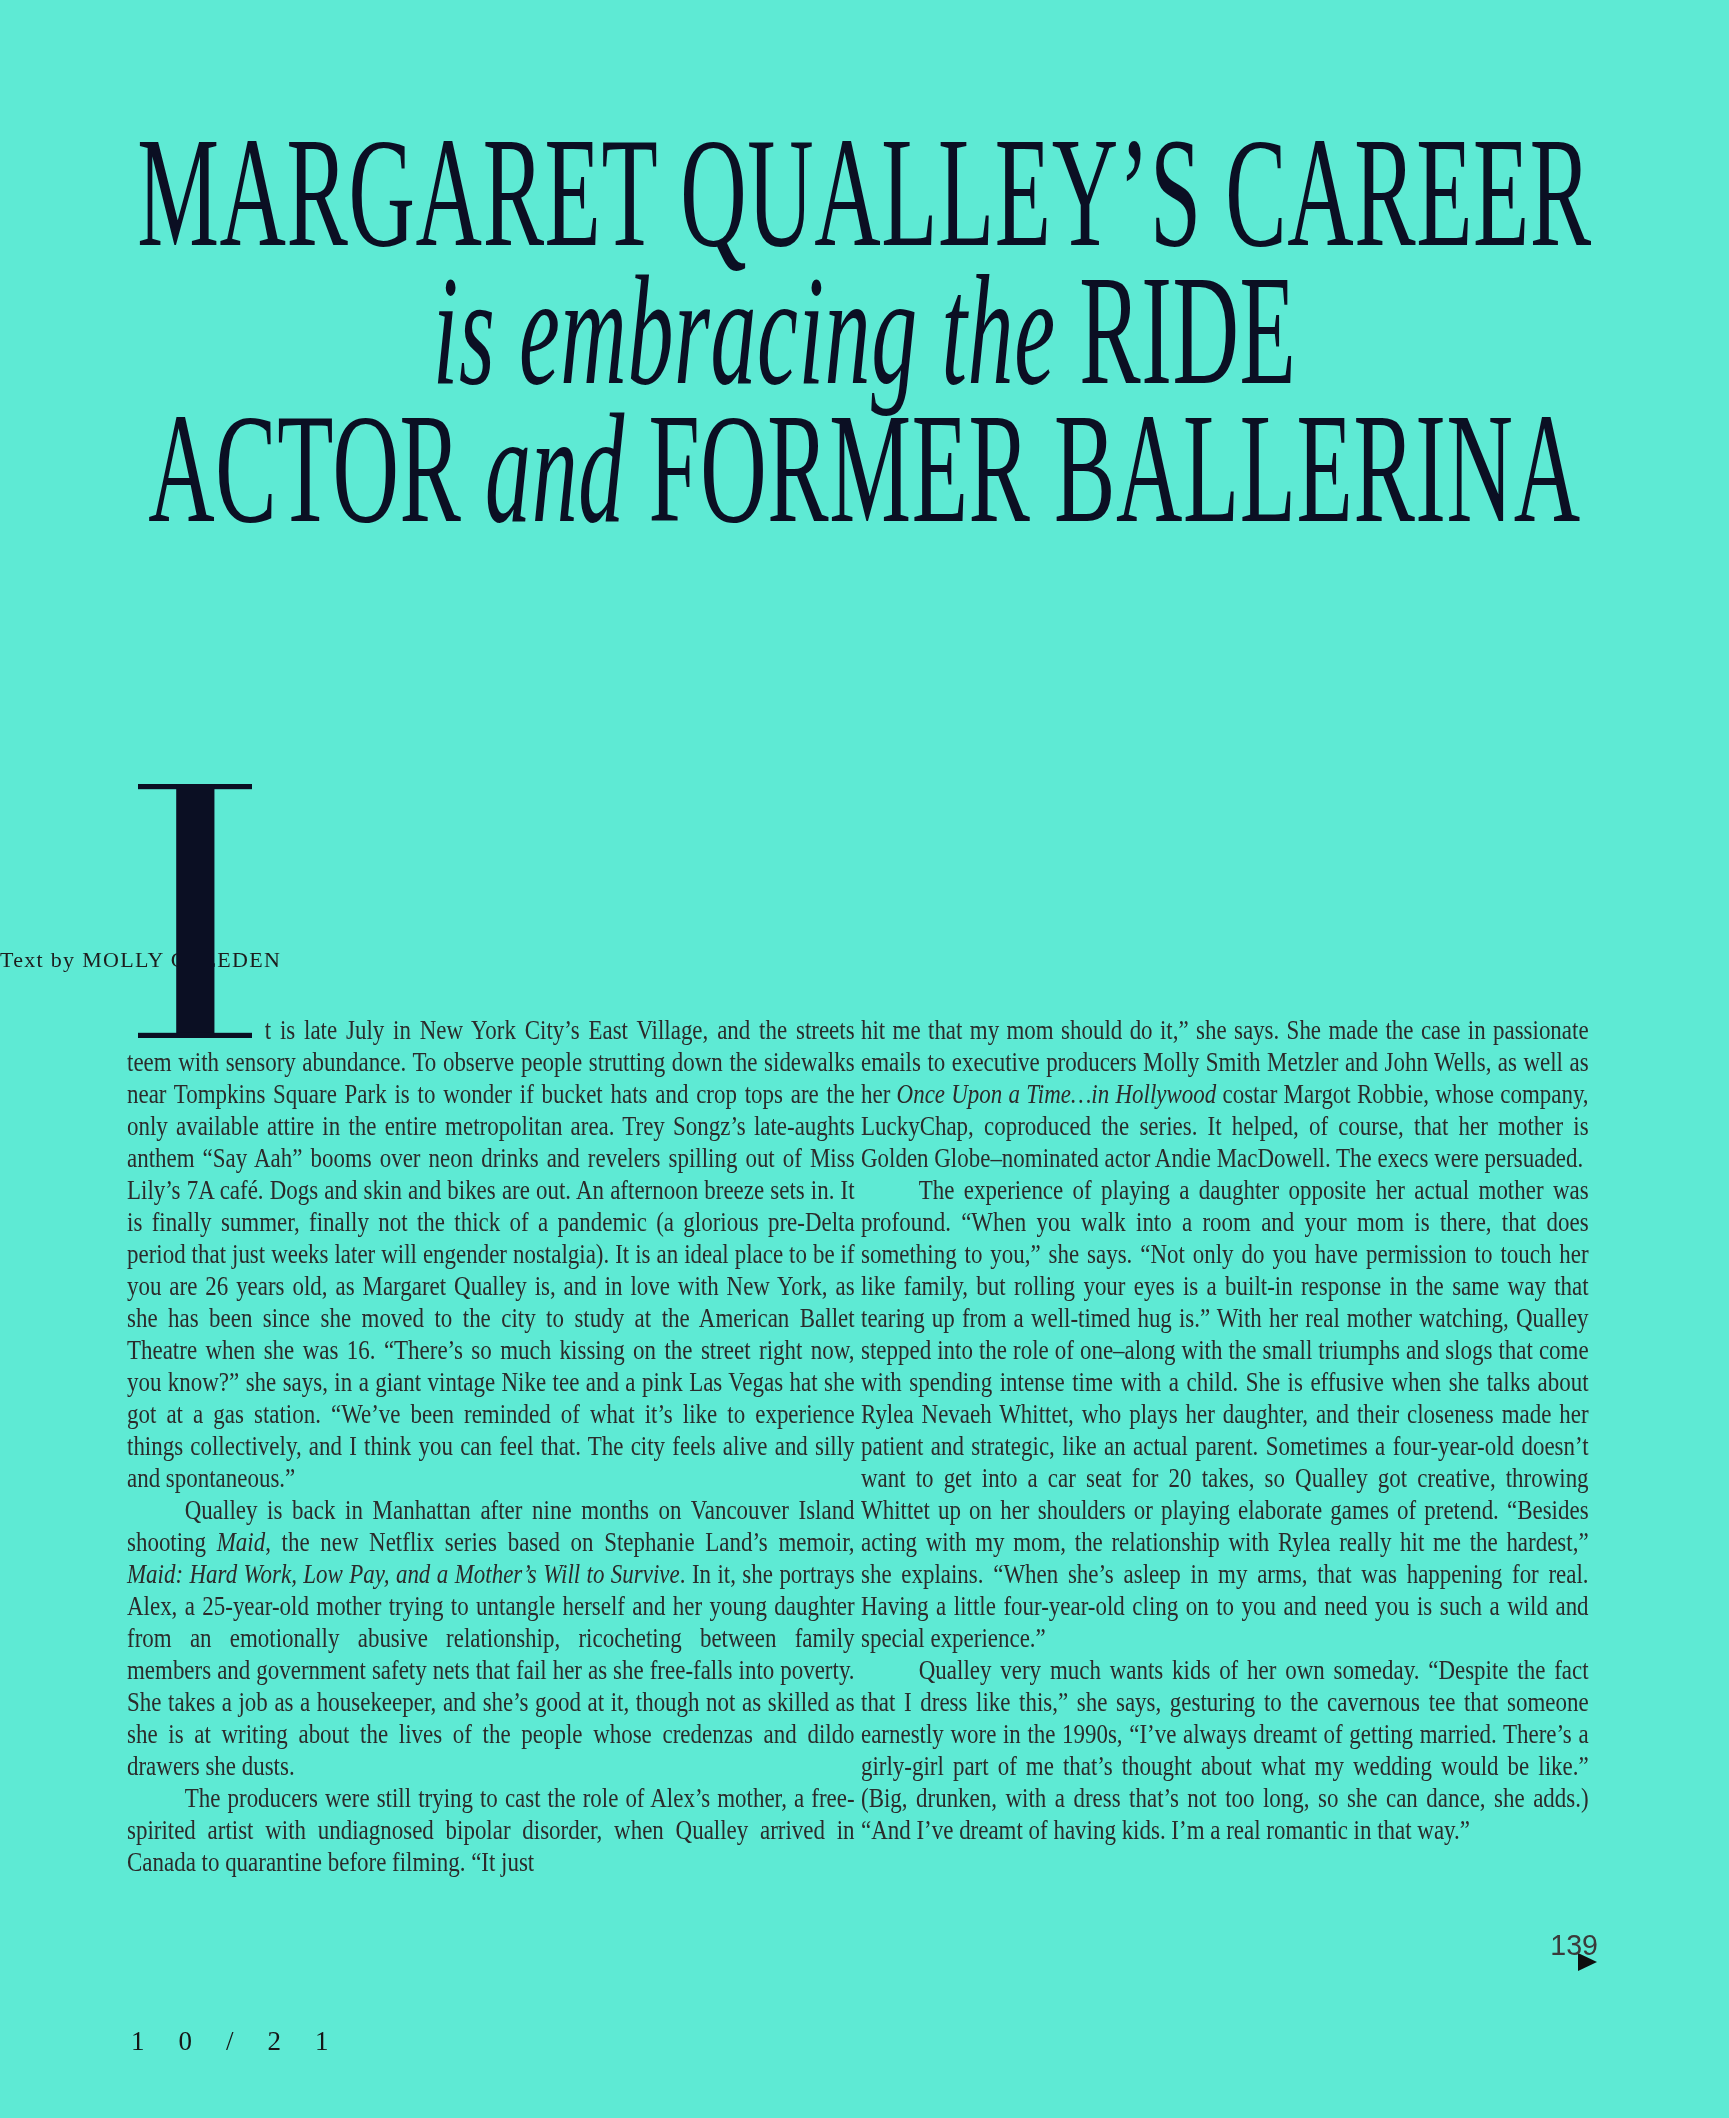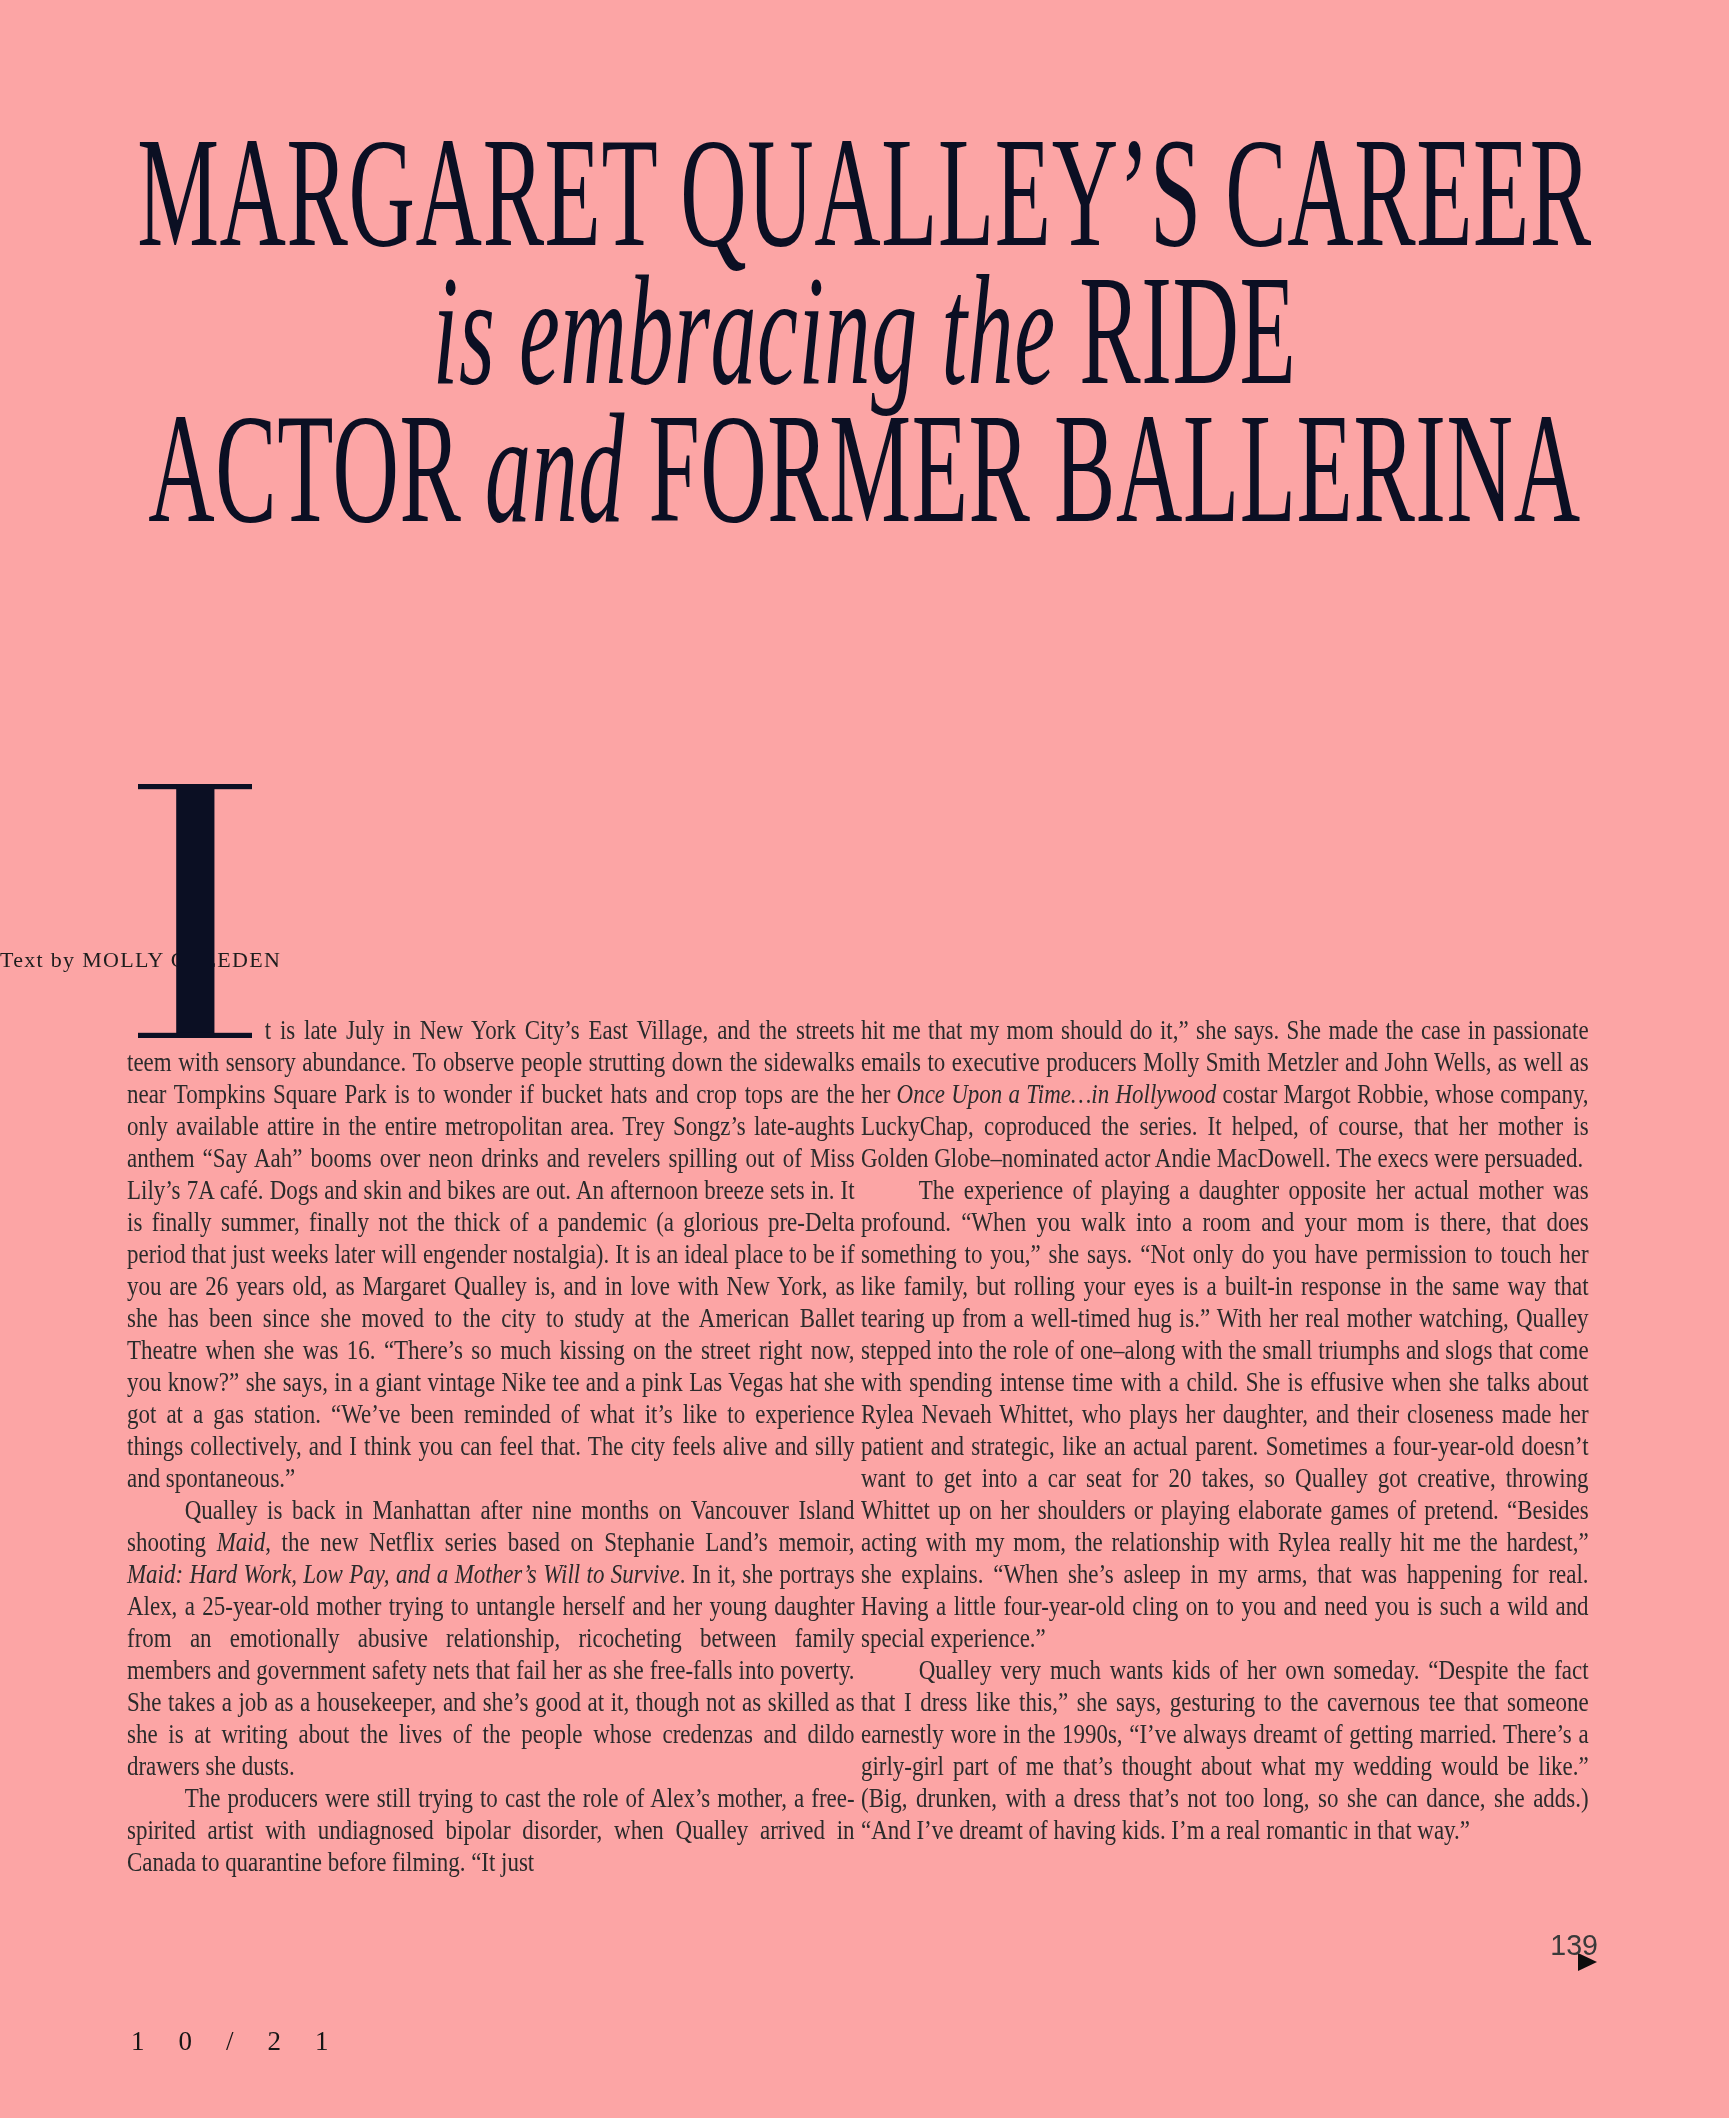--- a/index.html
+++ b/index.html
@@ -1,20 +1,20 @@
 <!DOCTYPE html>
 <html style="font-size:10.4px"><head>
 <meta charset="utf-8">
 <style>
   html,body { margin:0; padding:0; background:#e8e8e8; }
   .page {
     position:relative;
     width:1729px; height:2119px;
     margin:0 auto;
-    background:#fca5a5;
+    background:#5eead4;
     overflow:hidden;
     font-family:"Liberation Serif", serif;
   }
 
   
   .headline {
     position:absolute;
     top:114px; left:0; width:100%;
     text-align:center;
     color:#0b0f23;

